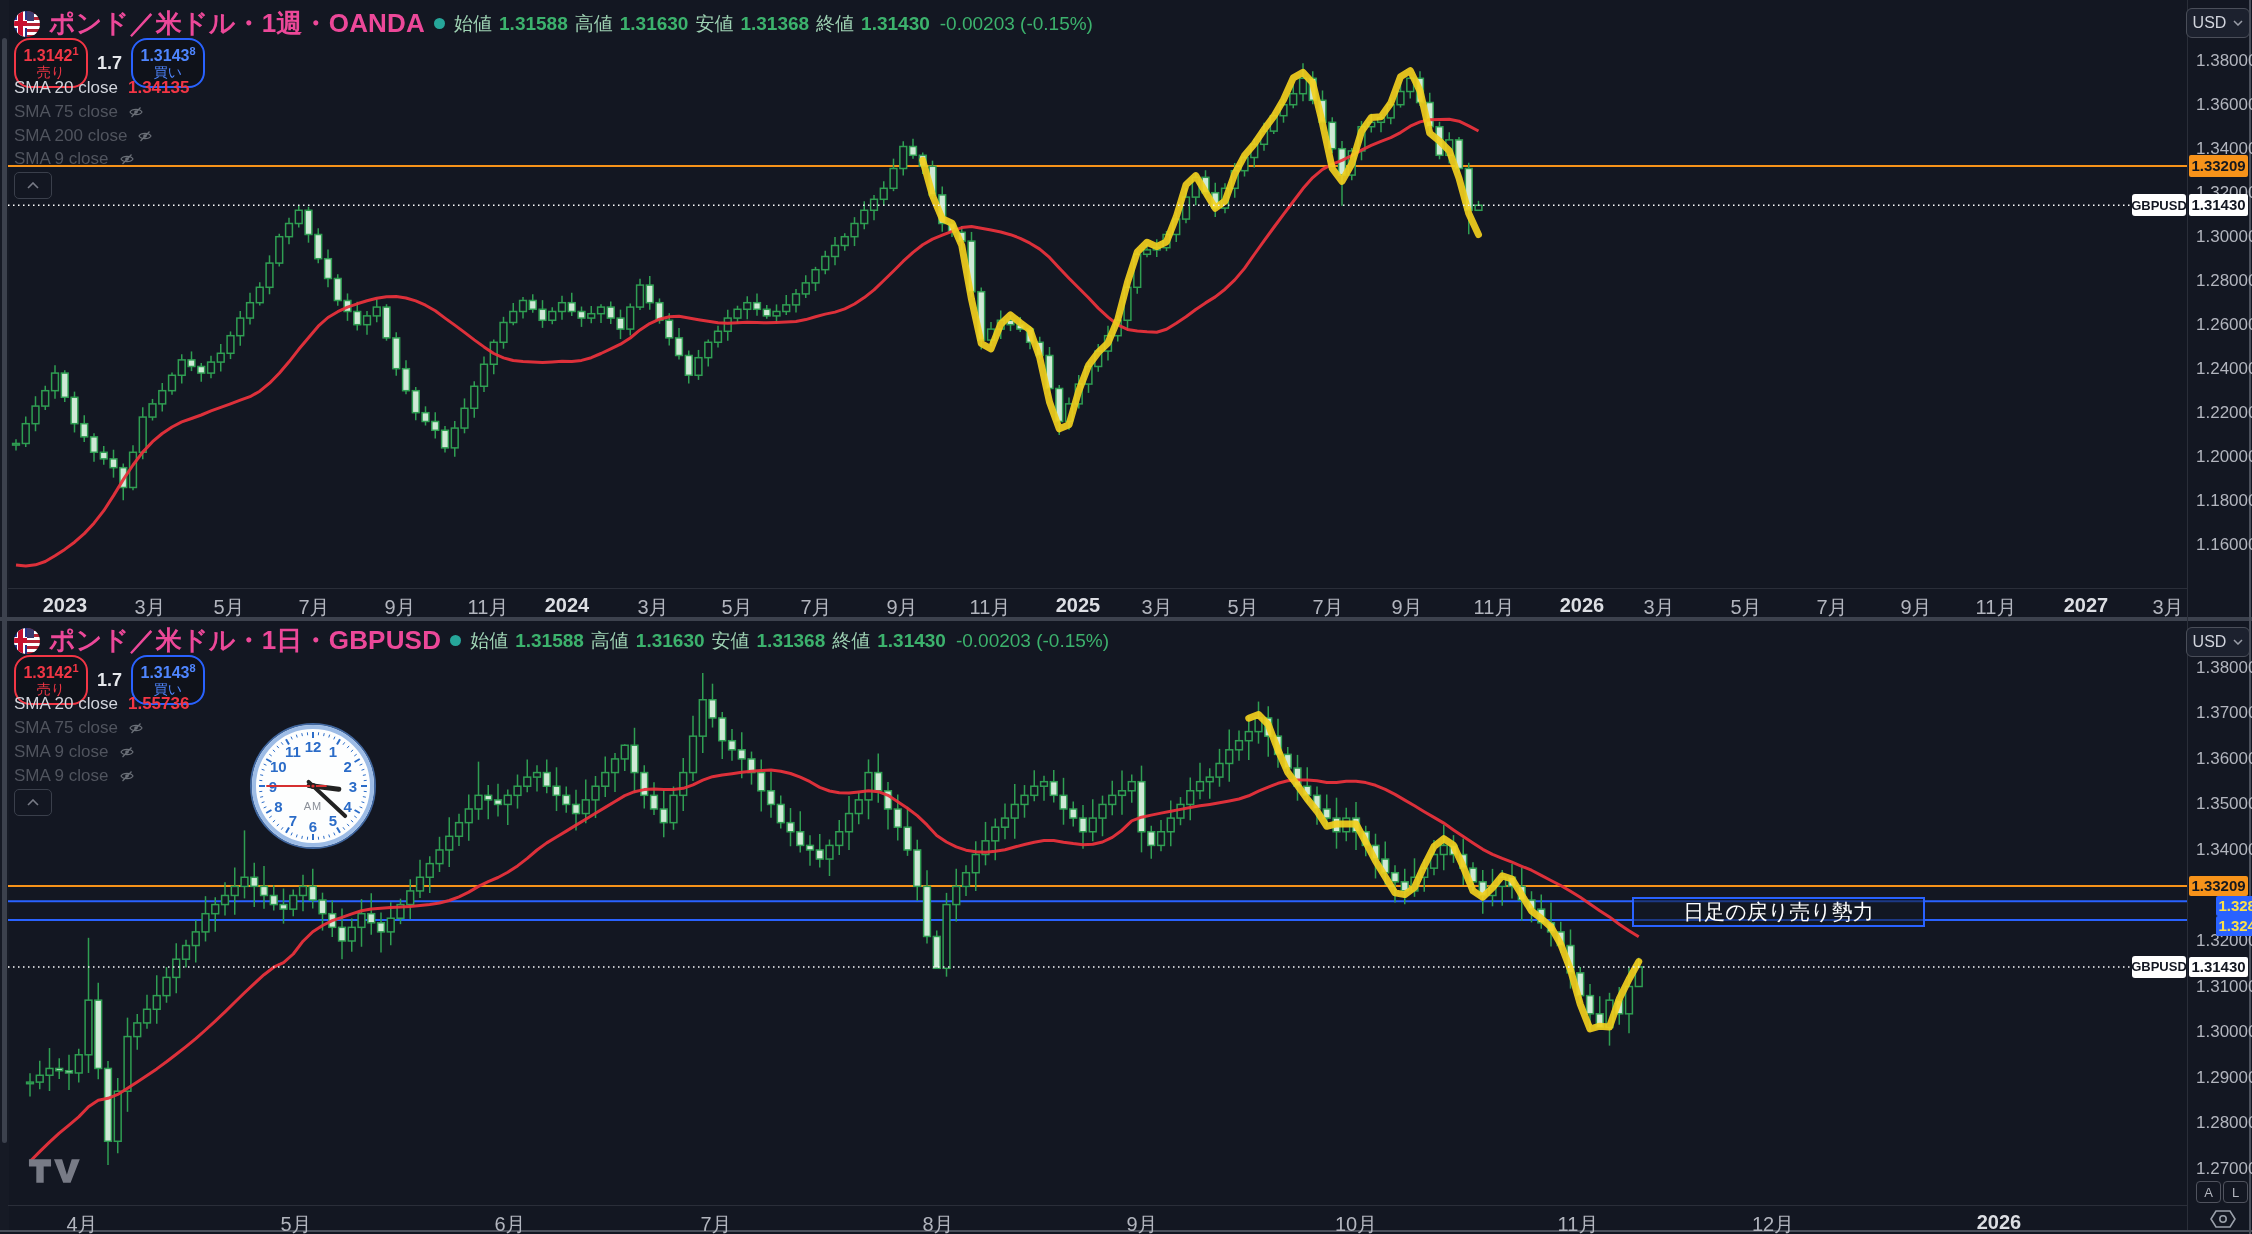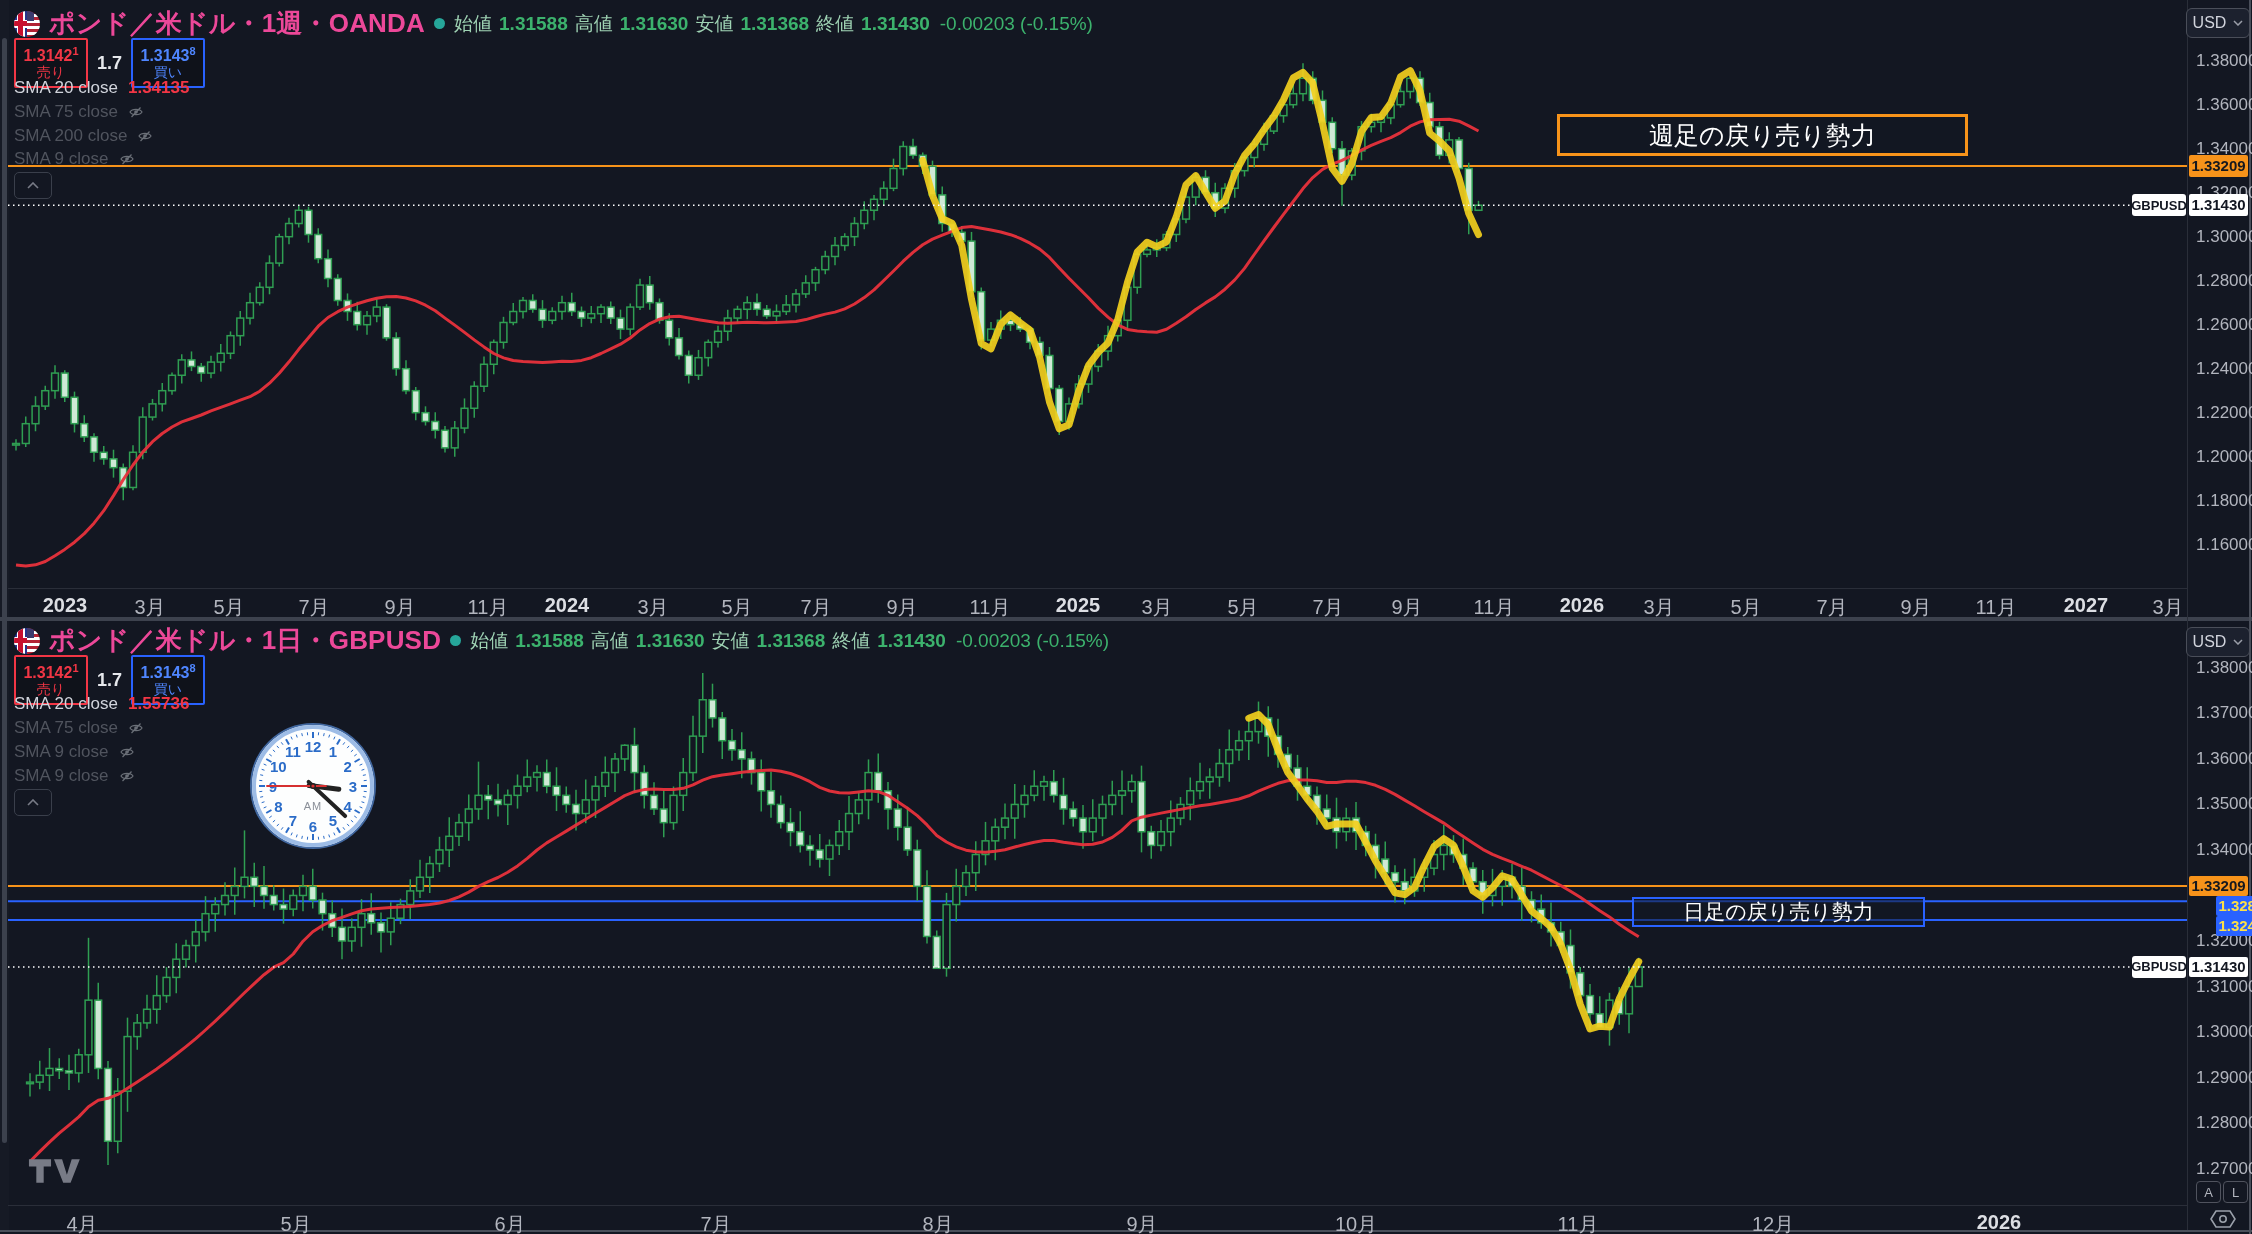--- a/index.html
+++ b/index.html
@@ -28,21 +28,21 @@
       linear-gradient(#3c3b6e,#3c3b6e) 0 0/7px 10px no-repeat,
       repeating-linear-gradient(180deg,#b22234 0 3px,#fff 3px 6px);}
   .sym-title{font-size:26px;font-weight:700;color:#ec4899;letter-spacing:.2px;}
   .mkt-dot{width:11px;height:11px;border-radius:50%;background:#26a69a;display:inline-block;}
   .ohlc{display:flex;gap:7px;font-size:19px;align-items:center;}
   .ohlc .lbl{color:#9fd3b4;}
   .ohlc .val{color:#3cb26d;font-weight:600;}
   .ohlc .chg{color:#3cb26d;font-weight:400;margin-left:3px;}
   
   .trade-row{position:absolute;left:14px;display:flex;align-items:center;gap:9px;z-index:30;}
-  .tbtn{width:70px;height:46px;border-radius:2px;background:rgba(12,14,20,.55);display:flex;flex-direction:column;
+  .tbtn{width:70px;height:46px;border-radius:16px;background:rgba(12,14,20,.55);display:flex;flex-direction:column;
         align-items:center;justify-content:center;line-height:1.05;cursor:pointer;}
   .tbtn .bp{font-size:16px;font-weight:700;}
   .tbtn .bp sup{font-size:11px;}
   .tbtn .bl{font-size:14px;}
   .btn-sell{border:2px solid #f23645;color:#f23645;}
   .btn-buy{border:2px solid #2962ff;color:#4f86ff;}
   .spread{font-size:18px;font-weight:700;color:#e6e8ec;}
   
   .ind-row{position:absolute;left:14px;display:flex;align-items:center;gap:10px;font-size:17px;height:22px;z-index:30;cursor:pointer;}
   .ind-row .ilbl{color:#d1d4dc;}
@@ -1121,23 +1121,20 @@
         <circle cx="7" cy="7" r="1.8" fill="#6b7078"></circle>
         <line x1="2.5" y1="12" x2="11.5" y2="2.5" stroke="#6b7078" stroke-width="1.2"></line>
       </svg>
   </div>
   <div class="chev-btn" style="top:172px">
     <svg width="12" height="7" viewBox="0 0 12 7">
         <polyline points="1,6 6,1 11,6" fill="none" stroke="#787b86" stroke-width="1.6"></polyline>
       </svg>
   </div>
 
-  <div class="anno anno-weekly">
-    <span>週足の戻り売り勢力</span>
-  </div>
 
   <div class="usd-btn" style="top:8px">
     <span>USD</span>
     <svg width="10" height="6" viewBox="0 0 10 6">
         <polyline points="1,1 5,5 9,1" fill="none" stroke="#9a9ea8" stroke-width="1.5"></polyline>
       </svg>
   </div>
 
   <div class="time-row" style="top:589px" id="time-row-0">
       <div class="mlabel bold" style="left: 57px;">2023</div>

